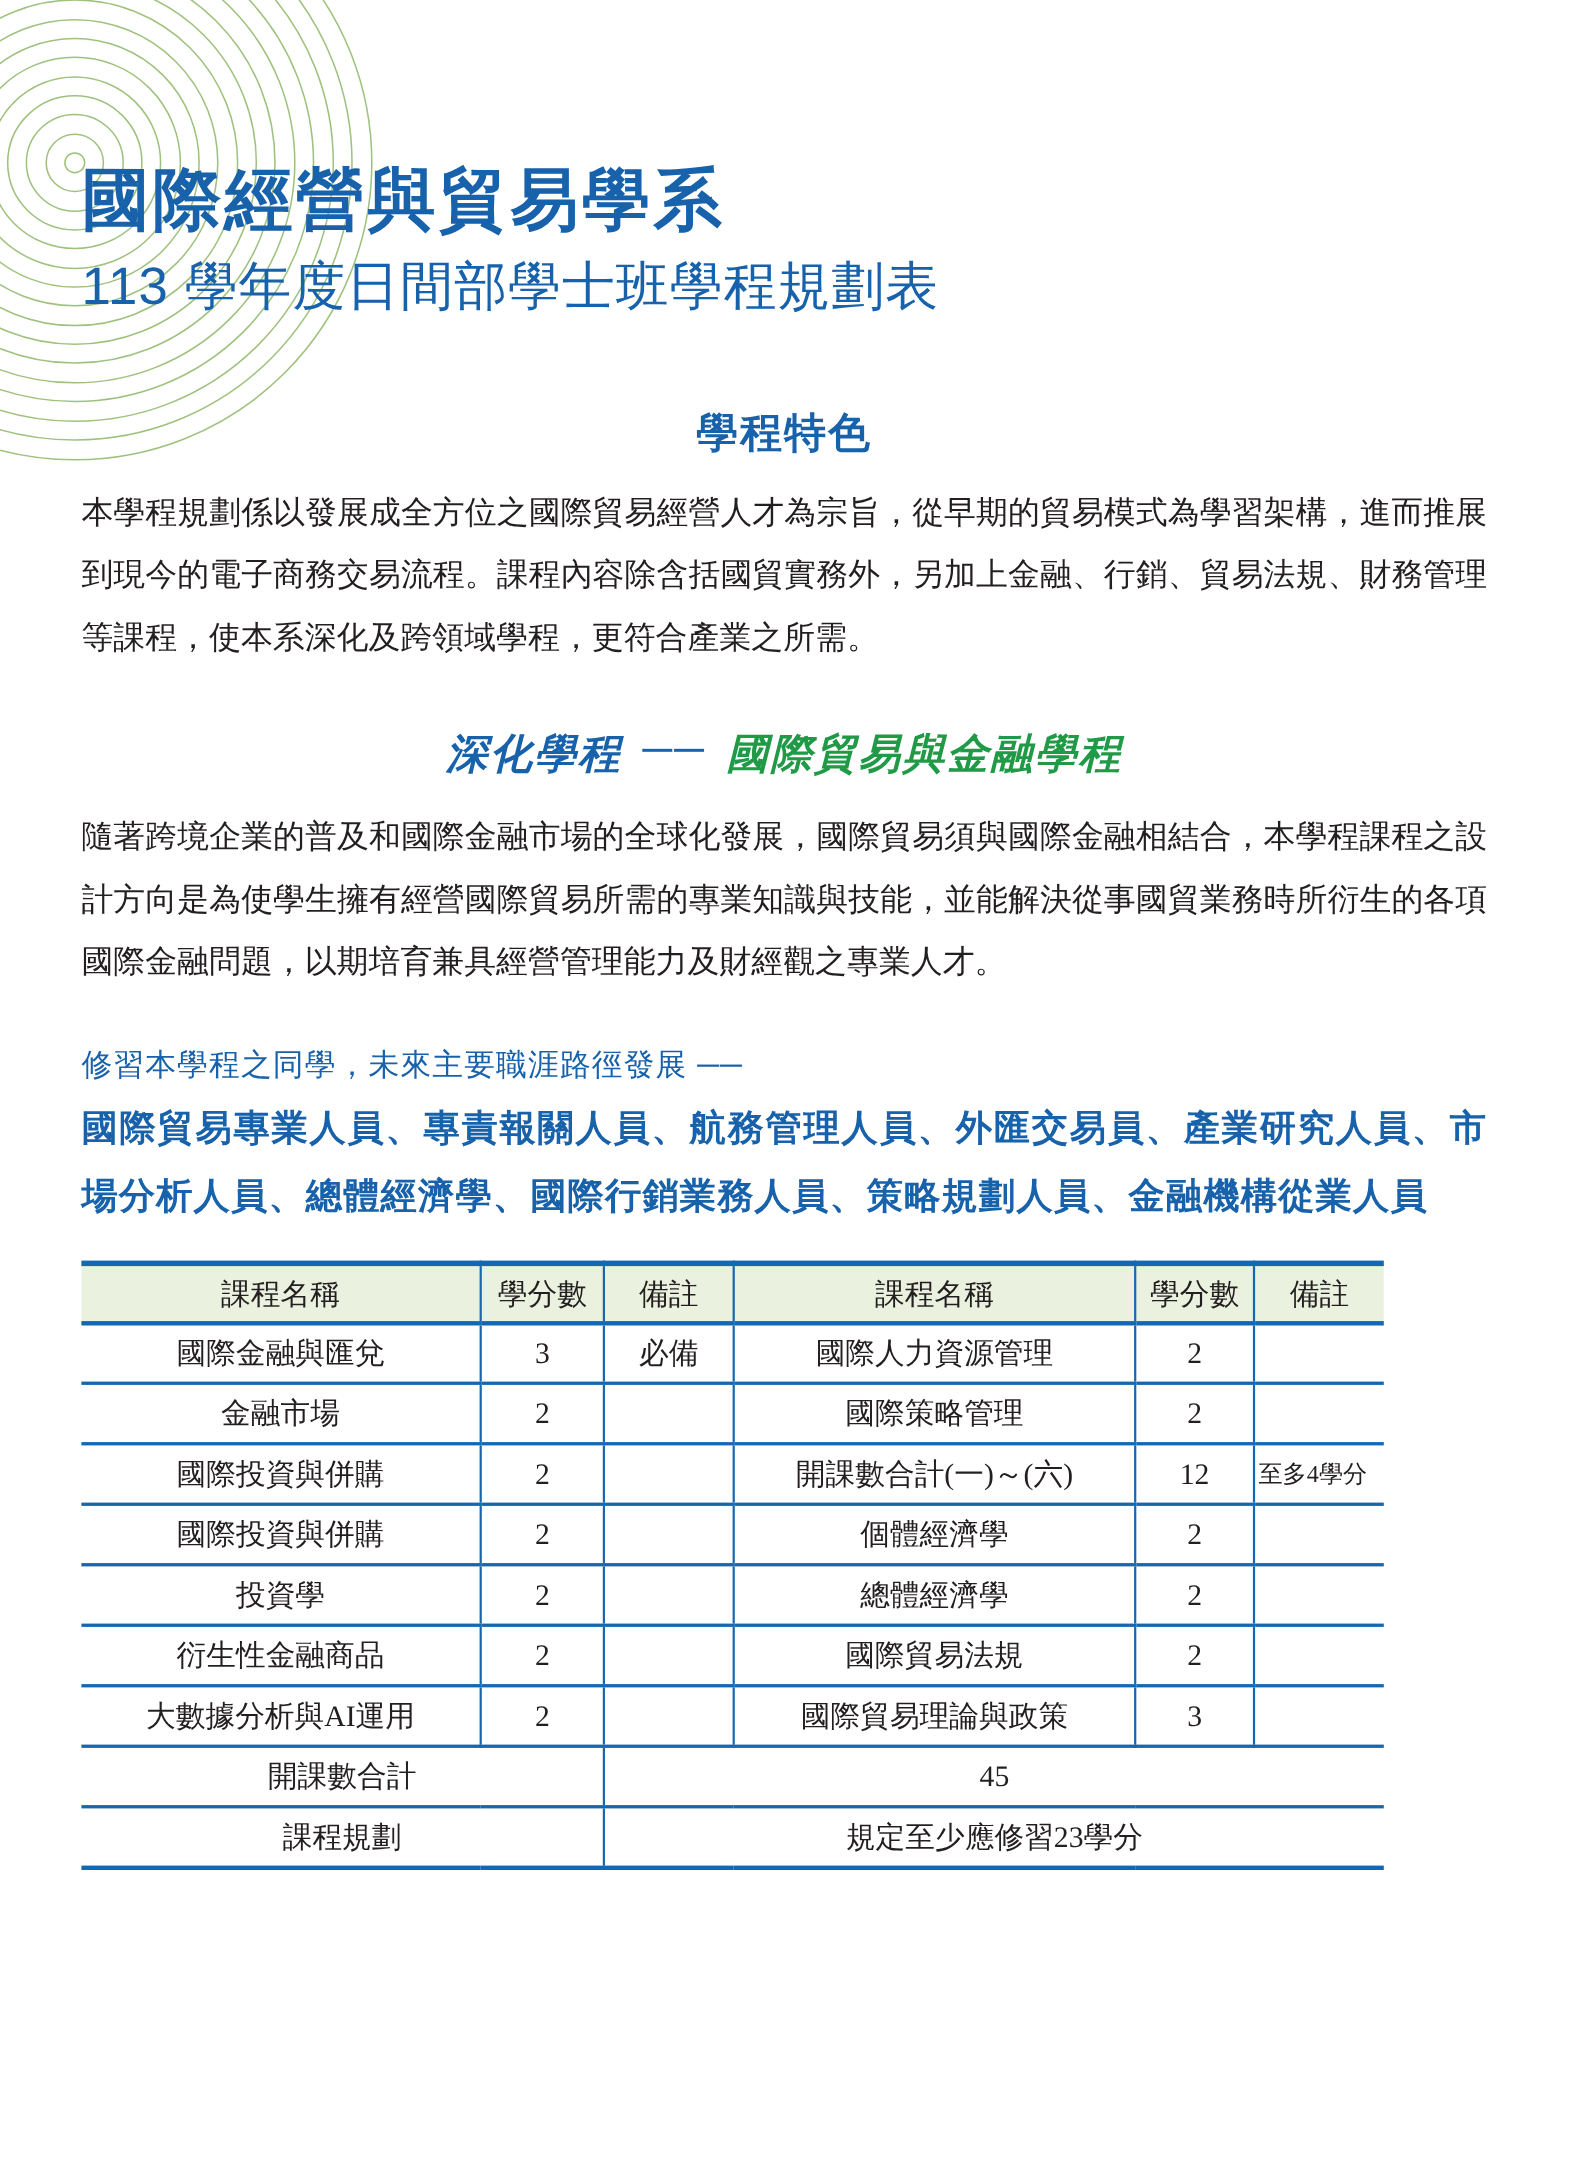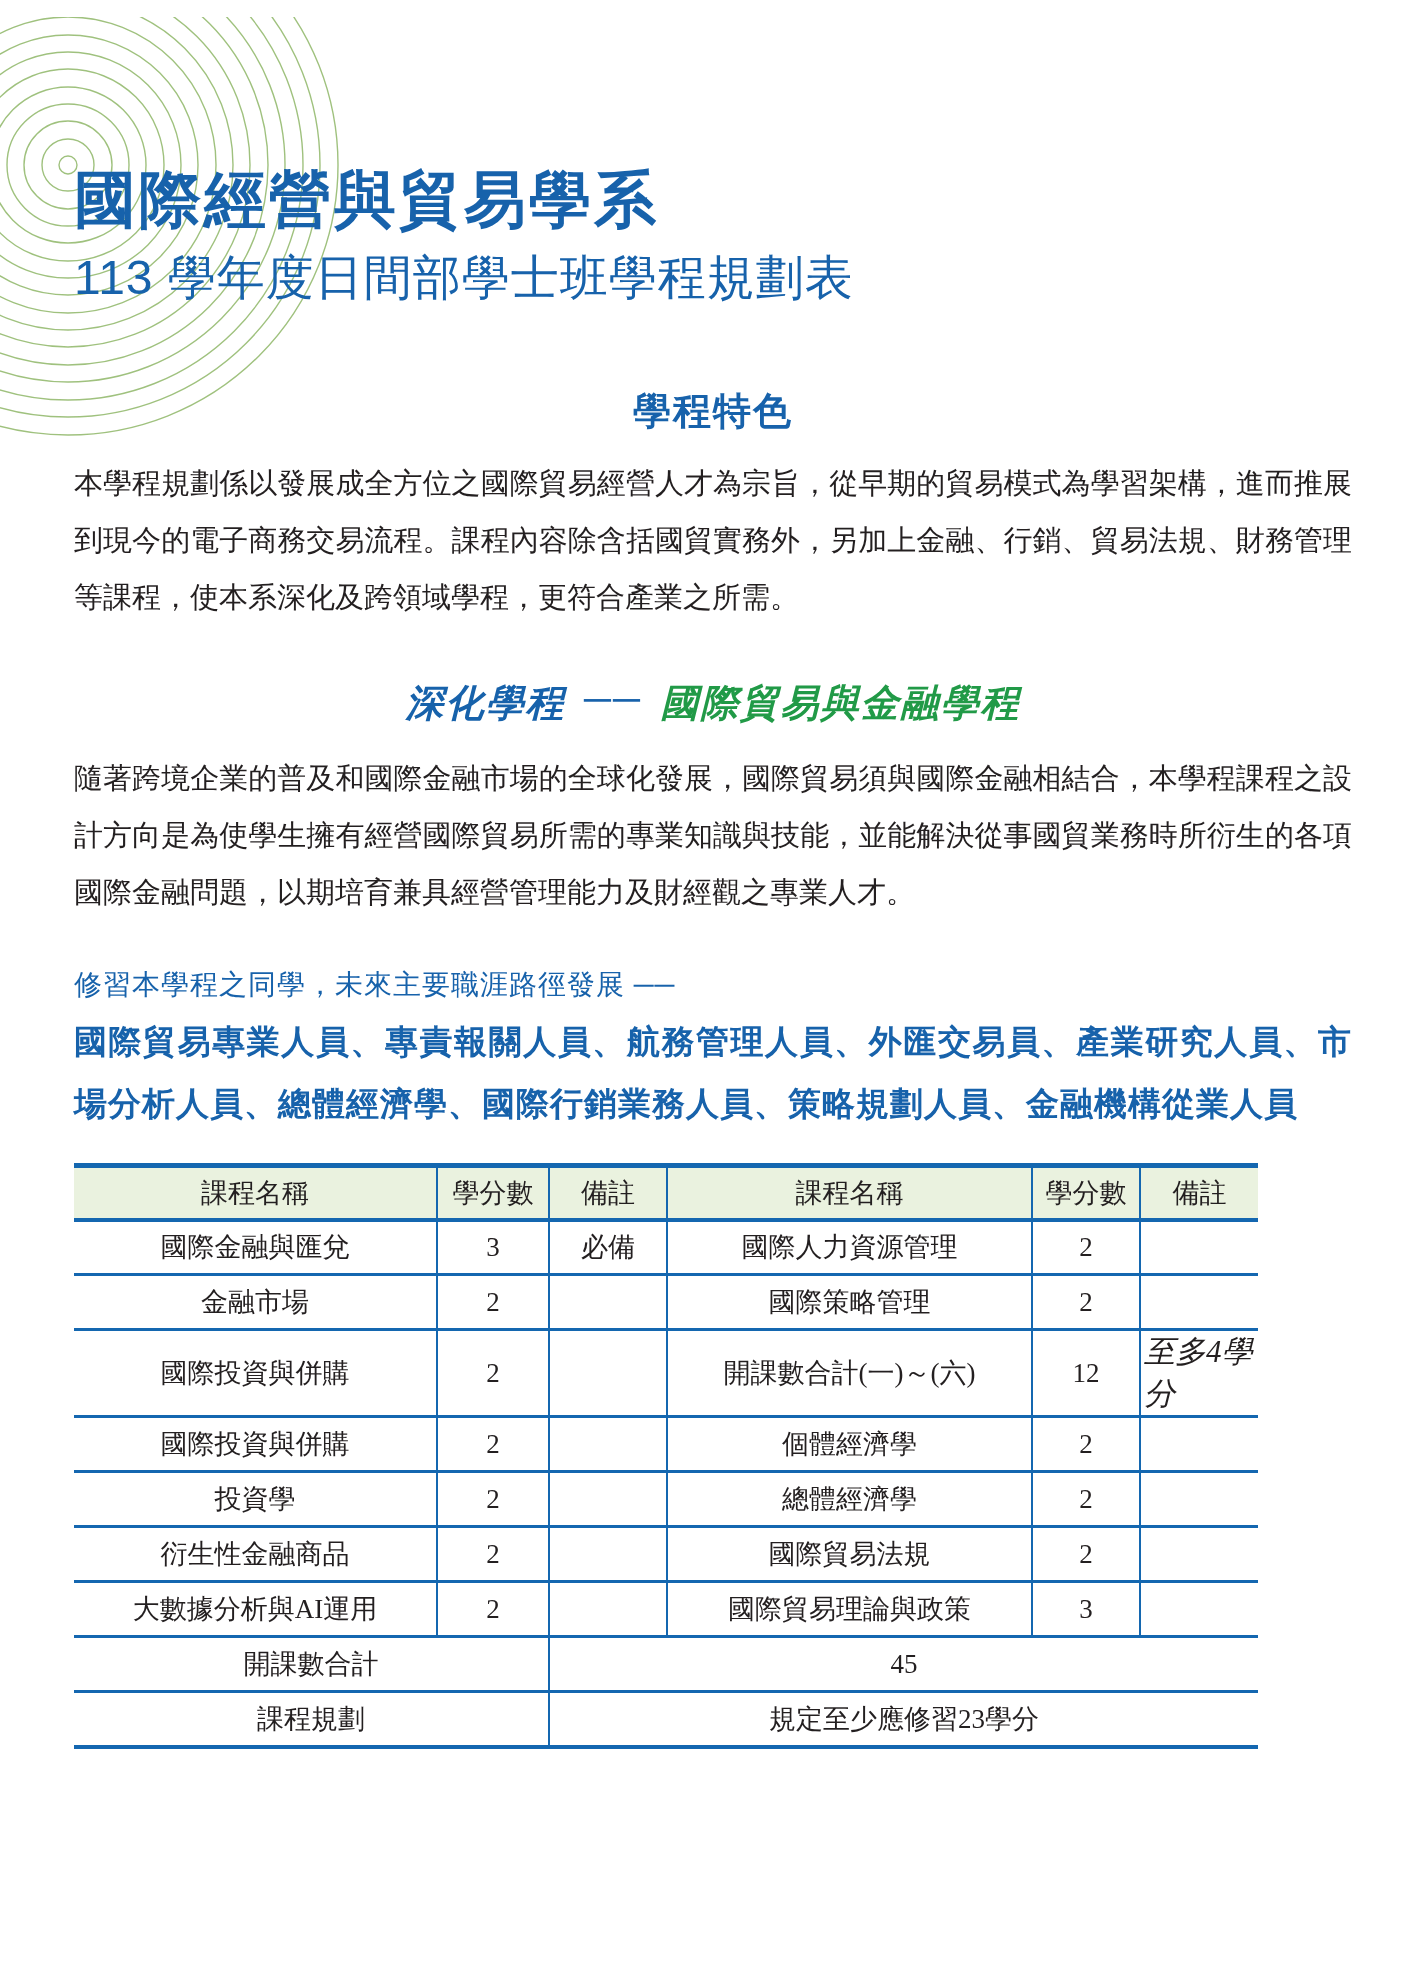--- a/index.html
+++ b/index.html
@@ -10,21 +10,21 @@
     --ink:#231F20;
     --hdrbg:#EAF2DF;
   }
   *{margin:0;padding:0;box-sizing:border-box;}
   html,body{background:#ffffff;}
   body{font-family:"Liberation Sans","DejaVu Sans",sans-serif;color:var(--ink);}
   .page{
     position:relative;
     width:1426px;
     height:1848px;
-    margin:17px auto;
+    margin:0 auto;
     background:#ffffff;
     overflow:hidden;
   }
   .rings{
     position:absolute;
     top:0;left:0;
     z-index:0;
   }
   .content{
     position:relative;
@@ -105,24 +105,23 @@
     height:55px;
     font-size:27px;
     text-align:center;
     border-top:3px solid var(--tblue);
   }
   .course-table th + th,
   .course-table td + td{
     border-left:2.5px solid var(--tblue);
   }
   .course-table td.remark-right{
-    font-size:31px;
+    font-size:22px;
     text-align:left;
     padding-left:3px;
-    font-style:italic;
   }
 </style>
 </head>
 <body>
 
 <div class="page">
 
   <svg class="rings" width="340" height="420" viewBox="0 0 340 420" aria-hidden="true">
     <g fill="none" stroke="#8FB768" stroke-width="1.4" opacity="0.85">
       <circle cx="68" cy="148" r="9"></circle>

